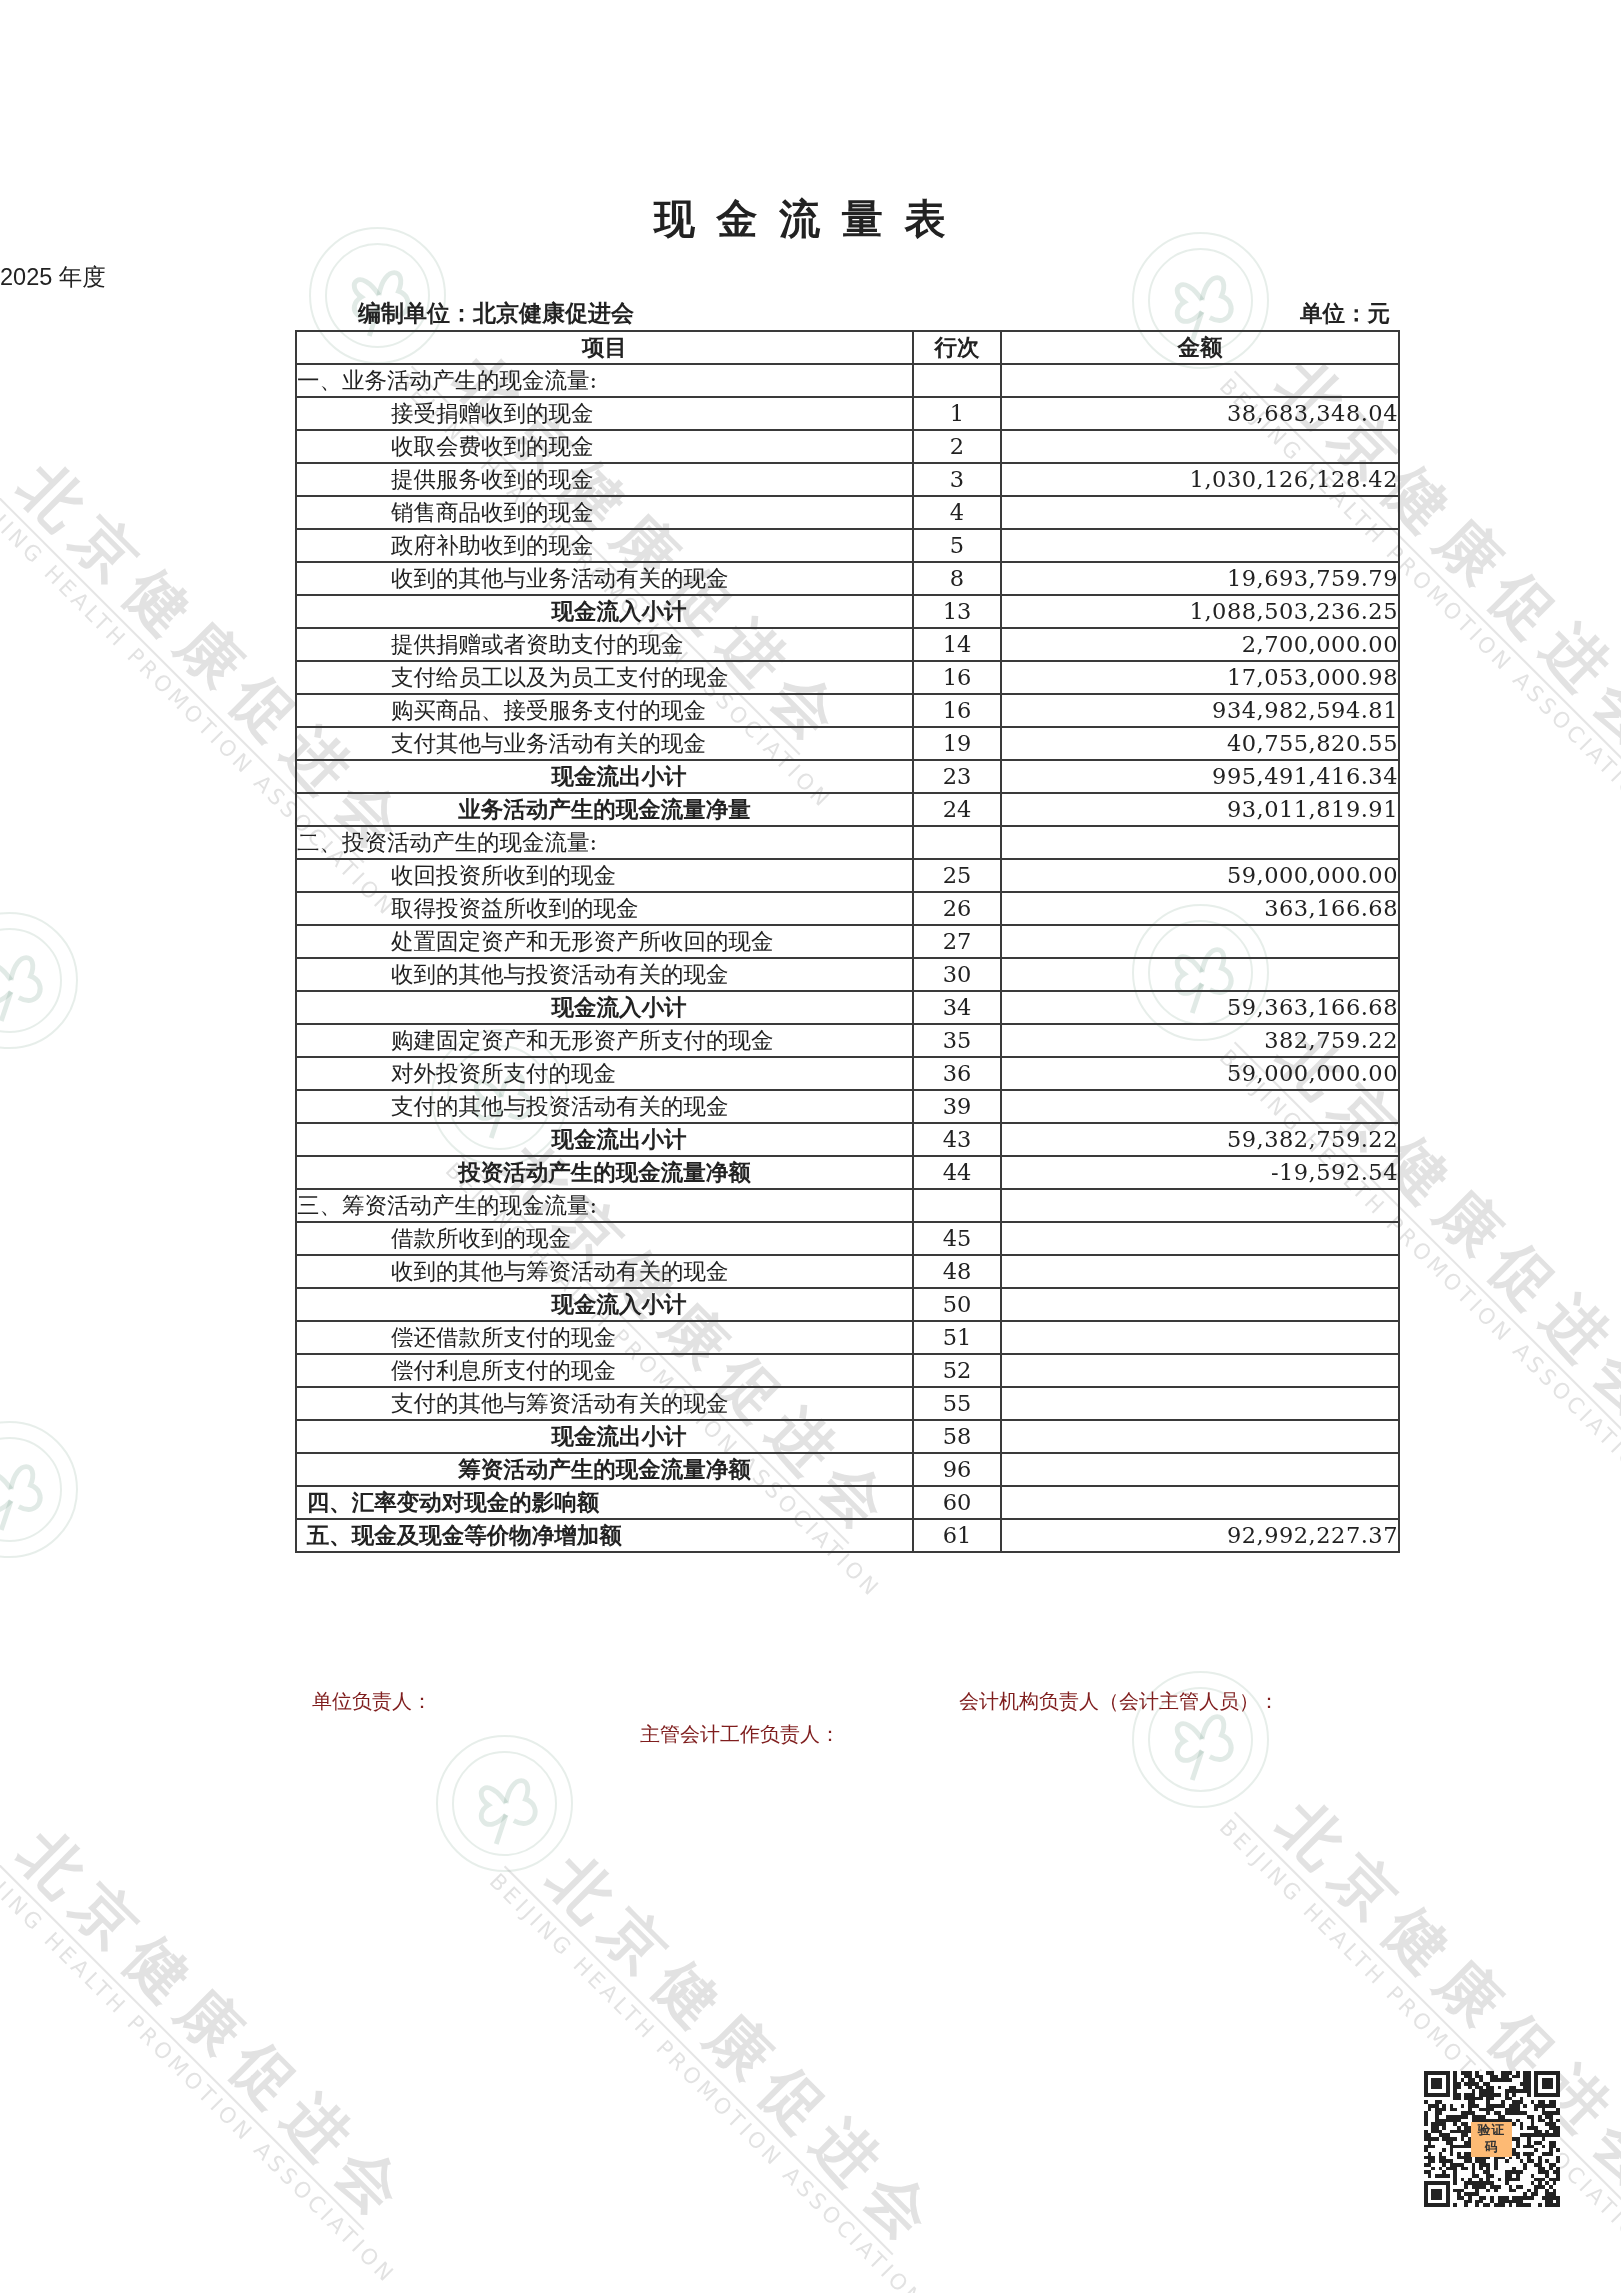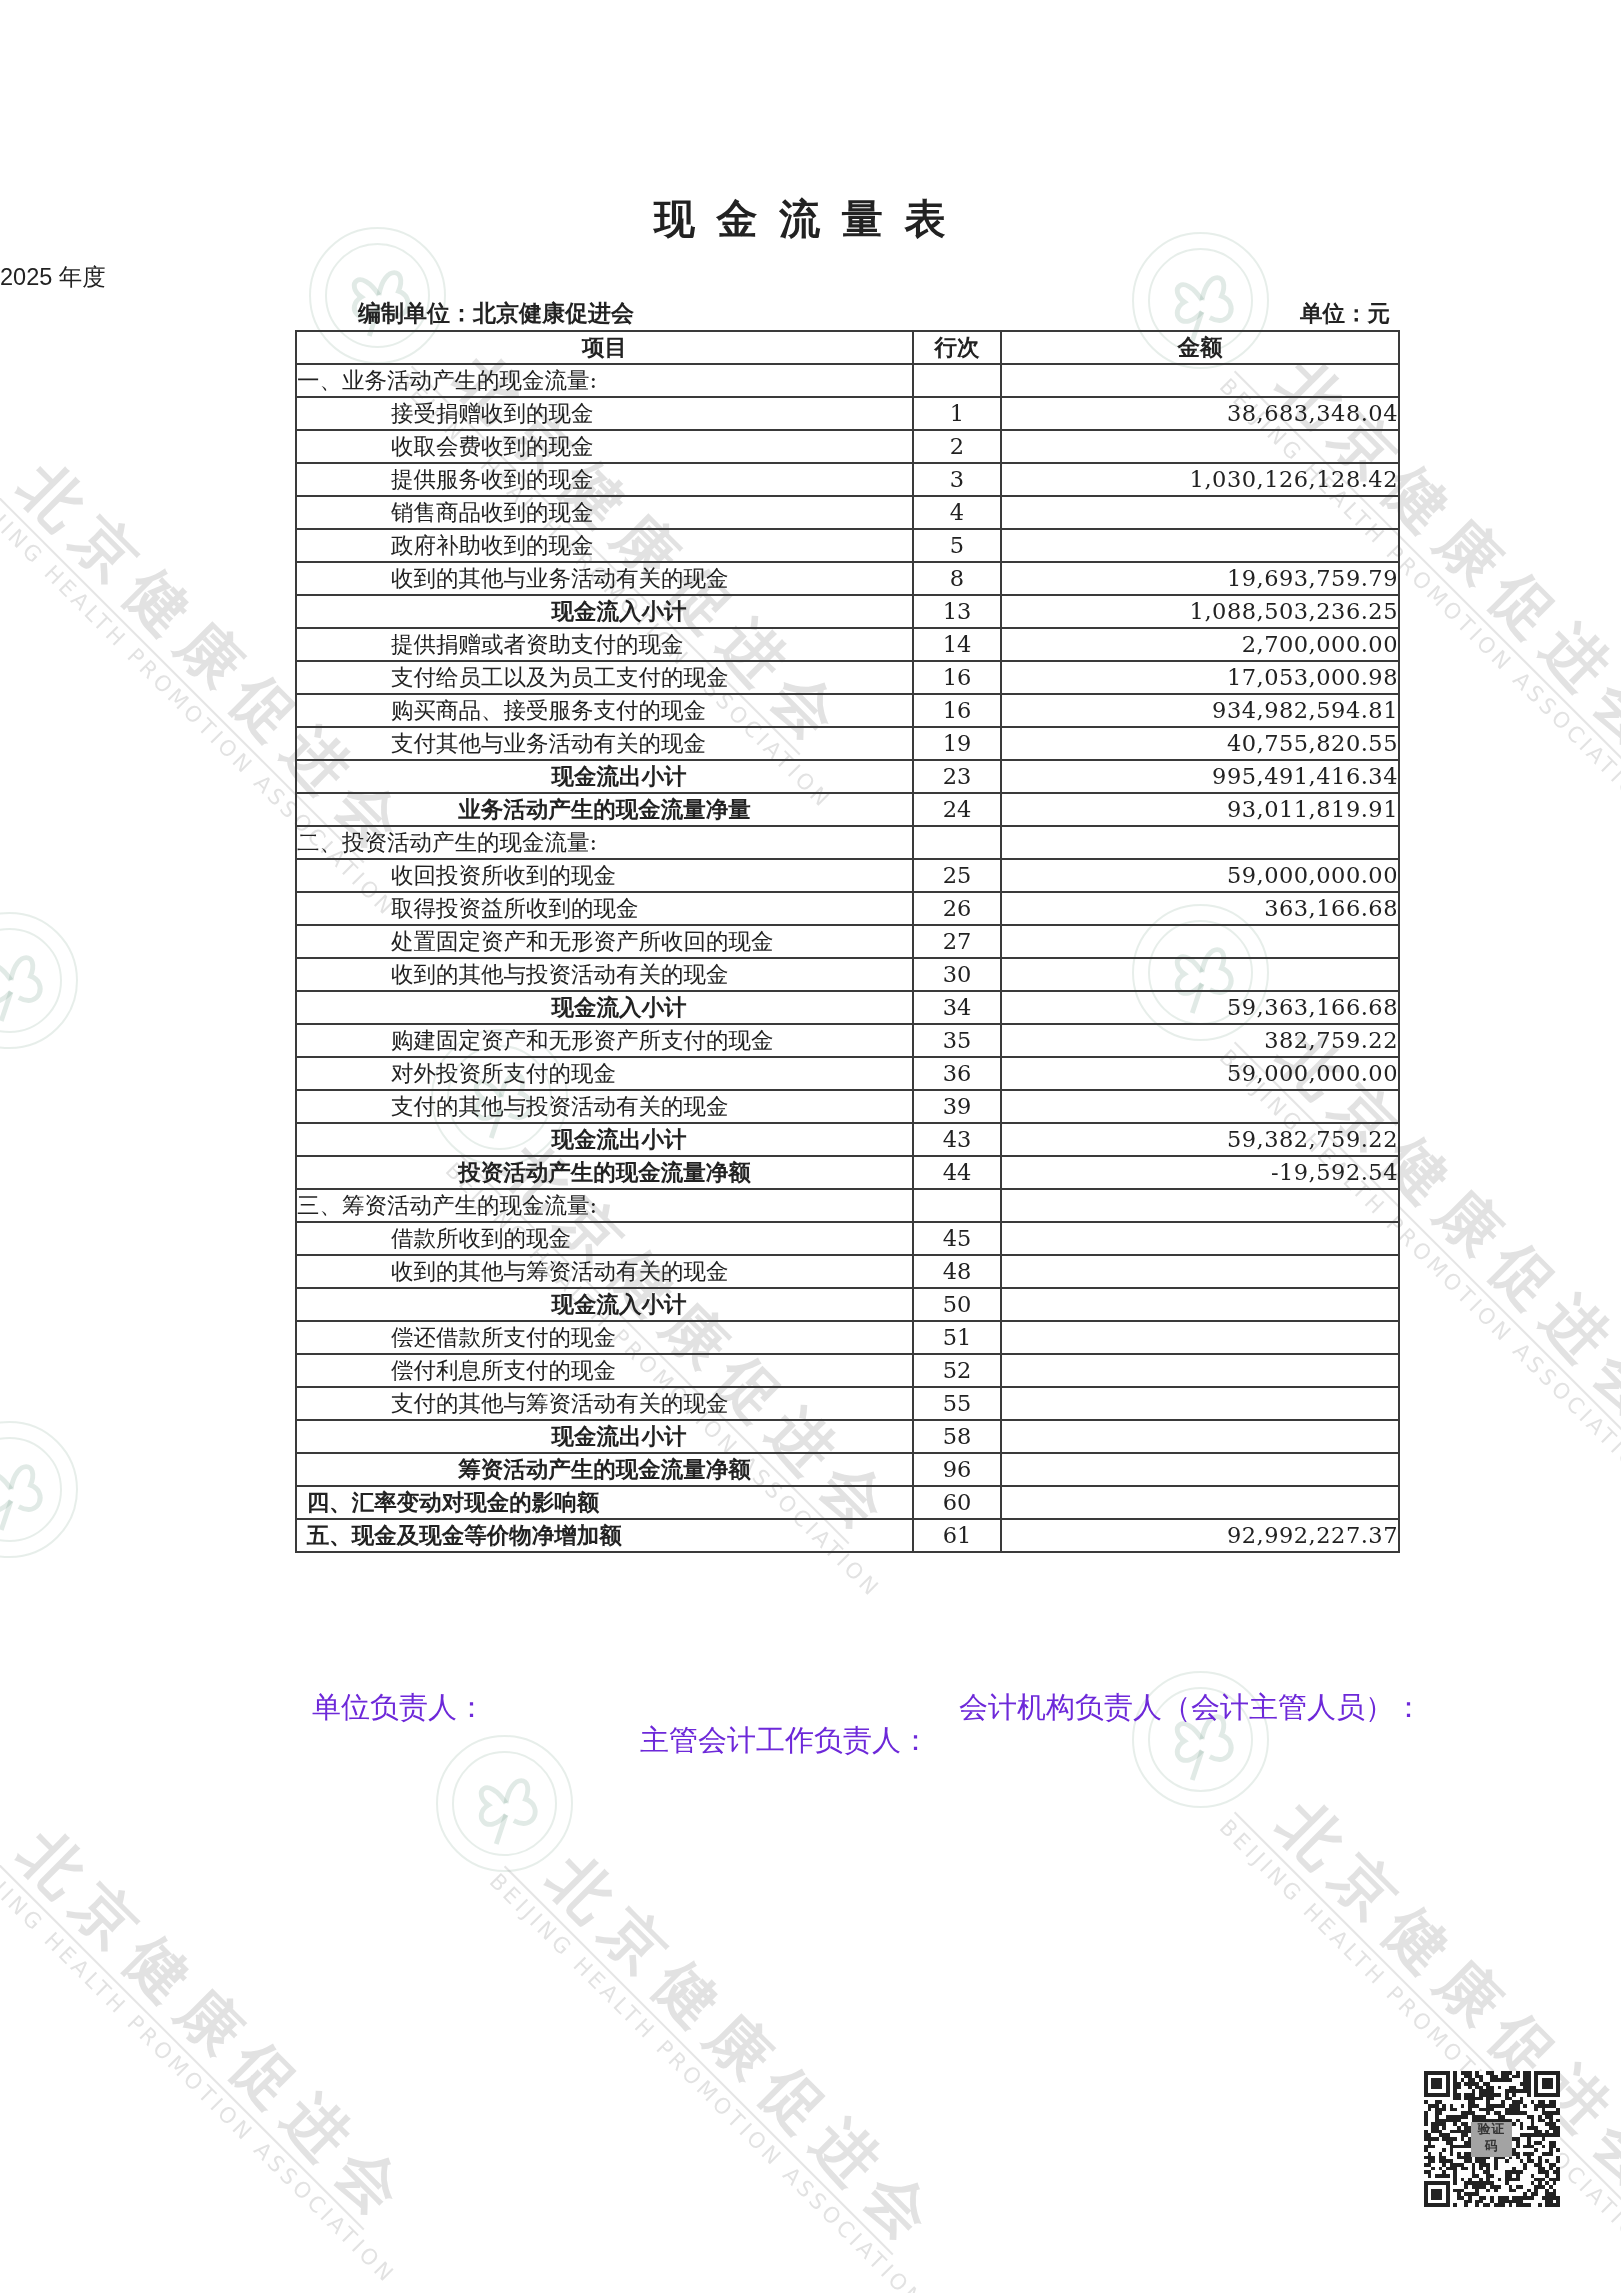--- a/index.html
+++ b/index.html
@@ -66,33 +66,33 @@
     td.item { padding-left: 9.8px; }
     td.item.indent { padding-left: 94px; }
     td.item.sub { text-align: center; font-family: "DejaVu Sans", sans-serif; font-weight: bold; padding-left: 29px; }
     td.item.net { text-align: center; font-family: "DejaVu Sans", sans-serif; font-weight: bold; padding-left: 0; }
     td.item.section-bold { font-family: "DejaVu Sans", sans-serif; font-weight: bold; padding-left: 9.8px; }
     td.line { text-align: center; }
     td.amt { text-align: right; padding-right: 13.7px; letter-spacing: 0.5px; }
 
     
     .sign {
-      position: absolute; top: 1688px; font-size: 29px; color: #6d28d9;
+      position: absolute; top: 1688px; font-size: 20px; color: #7f1d1d;
       font-family: "DejaVu Serif", "Liberation Serif", serif;
     }
 
     
     .qr {
       position: absolute; left: 1424px; top: 2071px; width: 136px; height: 136px;
       background: #fff;
     }
     .qr svg { width: 136px; height: 136px; display: block; }
     .qr-label {
-      position: absolute; left: 47px; top: 51px; width: 41px; height: 35px; background: #a3a3a3;
-      font-family: Liberation Mono, monospace; font-weight: bold; font-size: 12.7px; line-height: 16.7px;
+      position: absolute; left: 47px; top: 51px; width: 41px; height: 35px; background: #fdba74;
+      font-family: Liberation Sans, sans-serif; font-weight: bold; font-size: 12.7px; line-height: 16.7px;
       text-align: center; color: #333; letter-spacing: 1px;
     }
   </style>
 </head>
 <body>
 
 <div id="watermarks">
     <div class="wm seal" style="left: 309px; top: 227px;">
       <svg viewBox="0 0 80 84">
         <g fill="none" stroke="rgba(120,160,140,0.22)" stroke-width="5">

